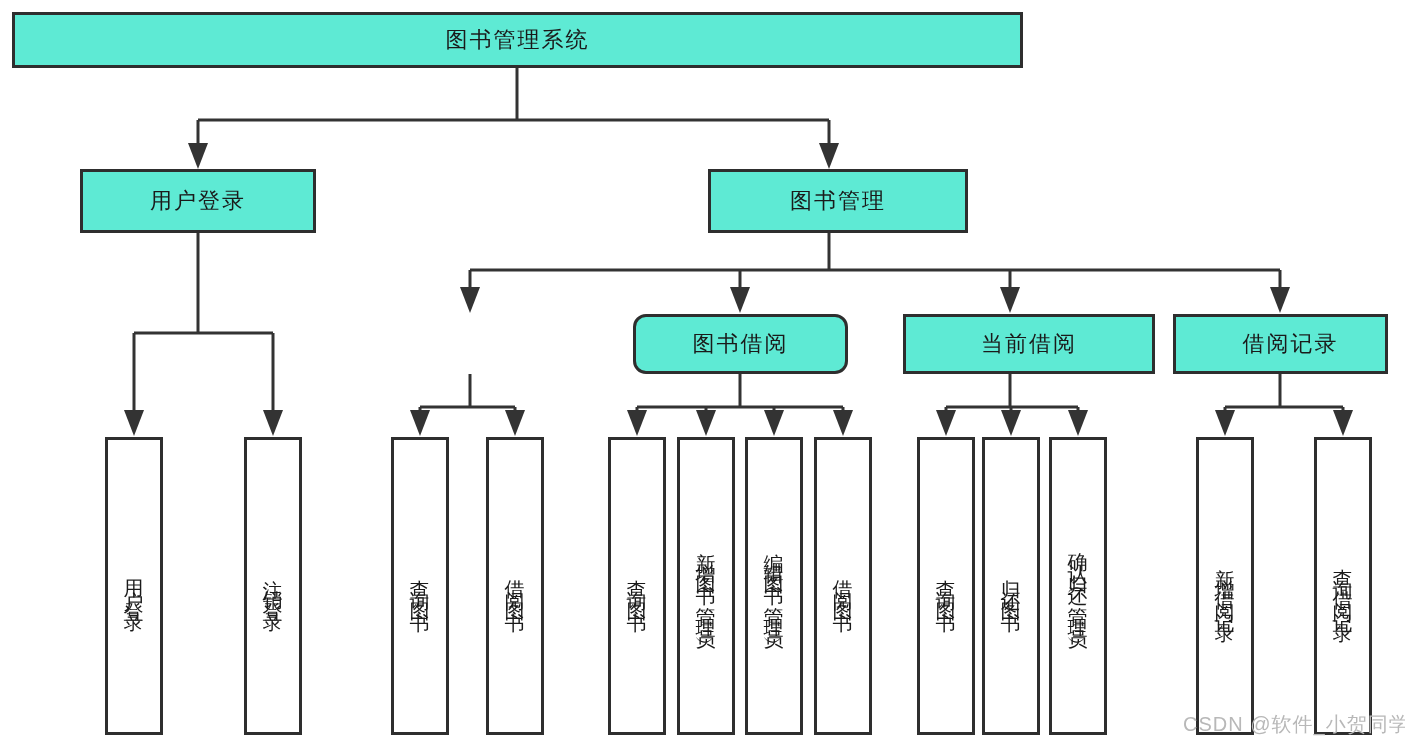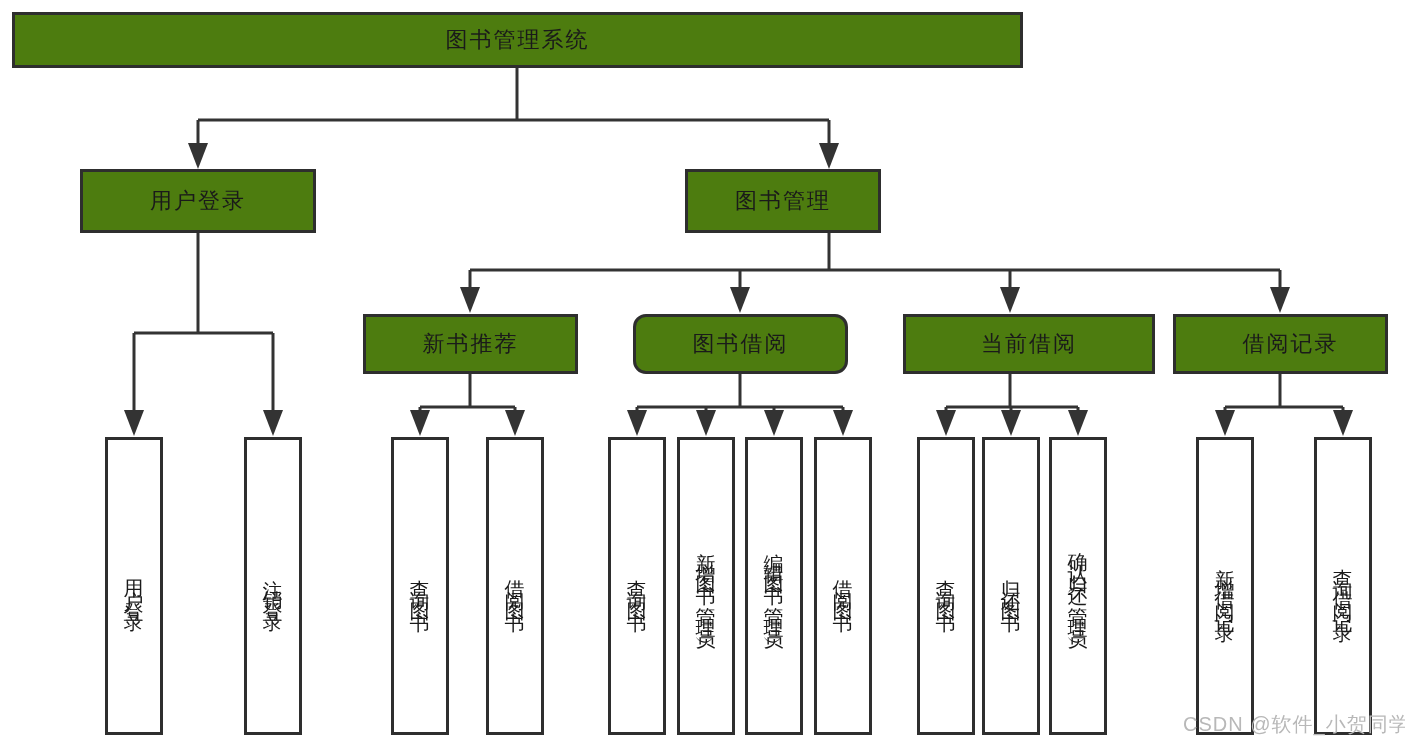--- a/index.html
+++ b/index.html
@@ -11,21 +11,21 @@
   #canvas {
     position: relative;
     width: 1405px;
     height: 747px;
     background: #ffffff;
     overflow: hidden;
   }
   .hbox {
     position: absolute;
     box-sizing: border-box;
-    background: #4d7c0f;
+    background: #5eead4;
     border: 3px solid #2e2e2e;
     display: flex;
     align-items: center;
     justify-content: center;
     font-size: 22px;
     color: #1a1a1a;
     letter-spacing: 2px;
     white-space: nowrap;
     z-index: 2;
   }
@@ -150,23 +150,22 @@
       <line x1="1225" y1="407" x2="1225" y2="412"></line>
       <line x1="1343" y1="407" x2="1343" y2="412"></line>
       <polygon points="1215,410 1235,410 1225,436"></polygon>
       <polygon points="1333,410 1353,410 1343,436"></polygon>
     </g>
   </svg>
 
   <div class="hbox" style="left:12px; top:12px; width:1011px; height:56px;">图书管理系统</div>
 
   <div class="hbox" style="left:80px; top:169px; width:236px; height:64px;">用户登录</div>
-  <div class="hbox" style="left:685px; top:169px; width:196px; height:64px;">图书管理</div>
+  <div class="hbox" style="left:708px; top:169px; width:260px; height:64px;">图书管理</div>
 
-  <div class="hbox" style="left:363px; top:314px; width:215px; height:60px;">新书推荐</div>
   <div class="hbox" style="left:633px; top:314px; width:215px; height:60px;border-radius:13px;">图书借阅</div>
   <div class="hbox" style="left:903px; top:314px; width:252px; height:60px;">当前借阅</div>
   <div class="hbox" style="left:1173px; top:314px; width:215px; height:60px;padding-left:20px;">借阅记录</div>
 
   <div class="vbox" style="left:105px; top:437px;">用户登录</div>
   <div class="vbox" style="left:244px; top:437px;">注销登录</div>
 
   <div class="vbox" style="left:391px; top:437px;">查询图书</div>
   <div class="vbox" style="left:486px; top:437px;">借阅图书</div>
 

